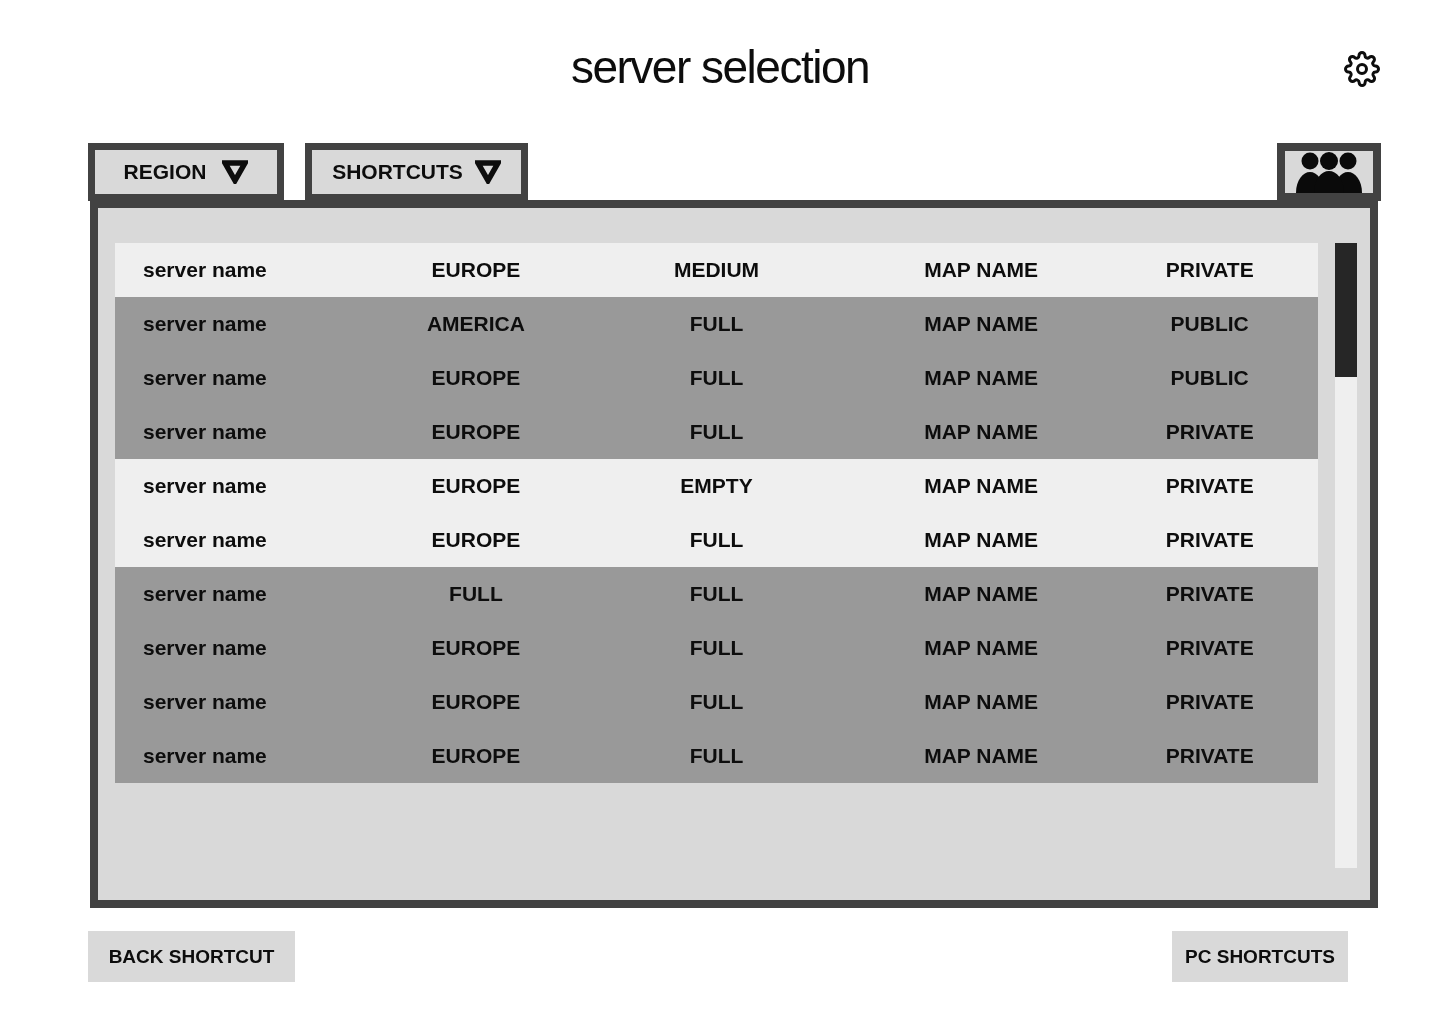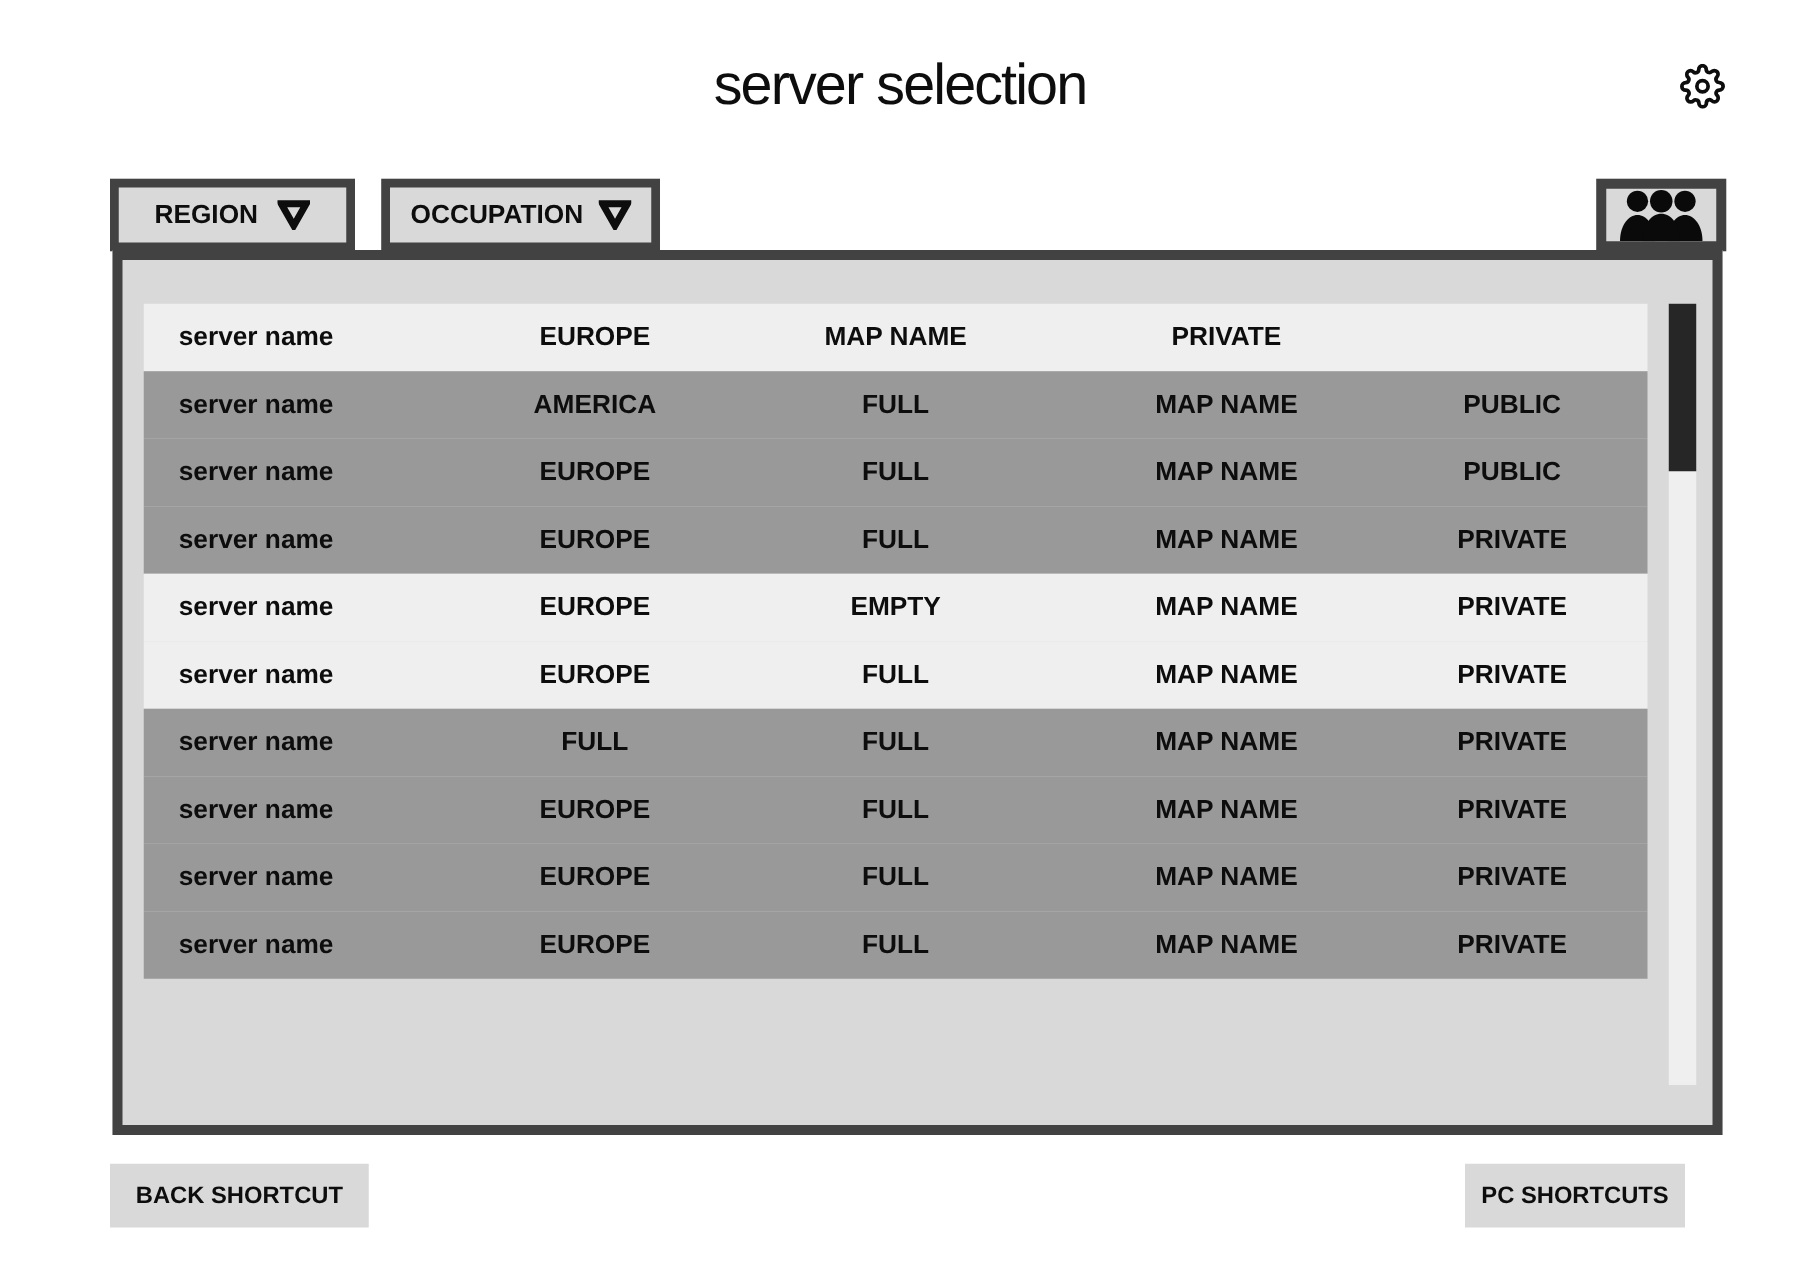--- a/index.html
+++ b/index.html
@@ -88,21 +88,21 @@
   <button class="filter-btn btn-region">
     <span>REGION</span>
     <span>
       <svg width="26" height="24" viewBox="0 0 26 24">
           <path d="M3 3 L23 3 L13 20.5 Z" fill="none" stroke="#0d0d0d" stroke-width="5.5" stroke-linejoin="miter"></path>
         </svg>
     </span>
   </button>
 
   <button class="filter-btn btn-occupation">
-    <span>OCCUPATION</span>
+    <span>SHORTCUTS</span>
     <span>
       <svg width="26" height="24" viewBox="0 0 26 24">
           <path d="M3 3 L23 3 L13 20.5 Z" fill="none" stroke="#0d0d0d" stroke-width="5.5" stroke-linejoin="miter"></path>
         </svg>
     </span>
   </button>
 
 
 
   <button class="filter-btn btn-players">
@@ -118,20 +118,21 @@
     </span>
   </button>
 
 </div>
 
 <div class="panel">
   <div class="rows">
       <div class="row light">
     <span class="c name">server name</span>
     <span class="c region">EUROPE</span>
+    <span class="c occupation">MEDIUM</span>
     <span class="c map">MAP NAME</span>
     <span class="c privacy">PRIVATE</span>
   </div>
       <div class="row gray">
     <span class="c name">server name</span>
     <span class="c region">AMERICA</span>
     <span class="c occupation">FULL</span>
     <span class="c map">MAP NAME</span>
     <span class="c privacy">PUBLIC</span>
   </div>

